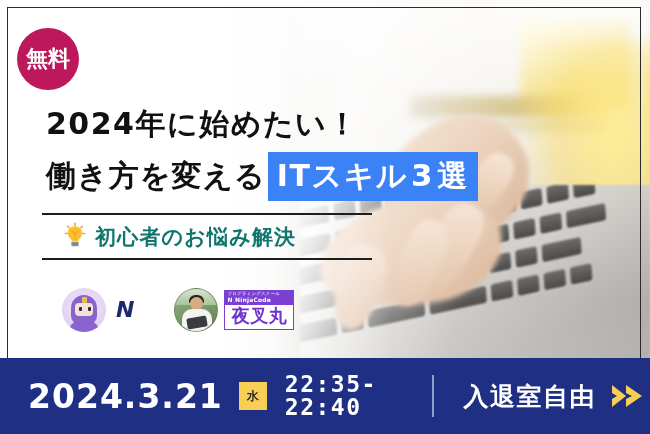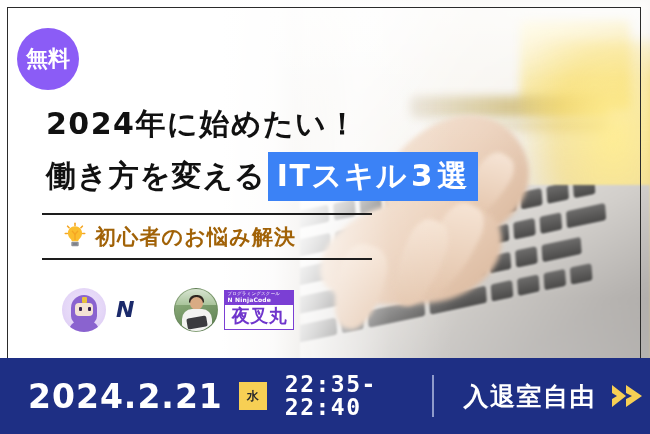--- a/index.html
+++ b/index.html
@@ -153,21 +153,21 @@
     pointer-events: none;
     box-sizing: border-box;
   }
 
   
   .free-badge {
     position: absolute;
     left: 17px; top: 28px;
     width: 62px; height: 62px;
     border-radius: 50%;
-    background: #8b5cf6;
+    background: #be185d;
     display: flex;
     align-items: center;
     justify-content: center;
   }
   .free-badge span {
     color: #ffffff;
     font-size: 22px;
     font-weight: 700;
     letter-spacing: 0px;
     line-height: 1;
@@ -216,21 +216,21 @@
     width: 100%;
   }
   .sub-row {
     display: flex;
     align-items: center;
     padding: 7px 0 6px 22px;
     gap: 9px;
   }
   .bulb { flex: none; }
   .sub-text {
-    color: #a16207;
+    color: #0f766e;
     font-size: 21px;
     font-weight: 700;
     letter-spacing: 1.2px;
     white-space: nowrap;
   }
 
   
   .logo-row {
     position: absolute;
     left: 62px; top: 288px;
@@ -594,21 +594,21 @@
           <span class="nb-mark">N NinjaCode</span>
         </div>
         <div class="nb-body">
           <span class="nb-name">夜叉丸</span>
         </div>
       </div>
     </div>
   </div>
 
   <div class="bottom-bar">
-    <span class="date">2024.2.21</span>
+    <span class="date">2024.3.21</span>
     <span class="dow">
       <span>水</span>
     </span>
     <span class="time">22:35-22:40</span>
     <span class="divider"></span>
     <span class="free-entry">入退室自由</span>
     <span class="arrow">
       <svg width="40" height="30" viewBox="0 0 40 30" aria-hidden="true">
         <polygon points="2,4 16,15 2,26 2,18 7,15 2,12" fill="#f7cf54"></polygon>
         <polygon points="16,4 32,15 16,26 16,18 22,15 16,12" fill="#f7cf54"></polygon>

